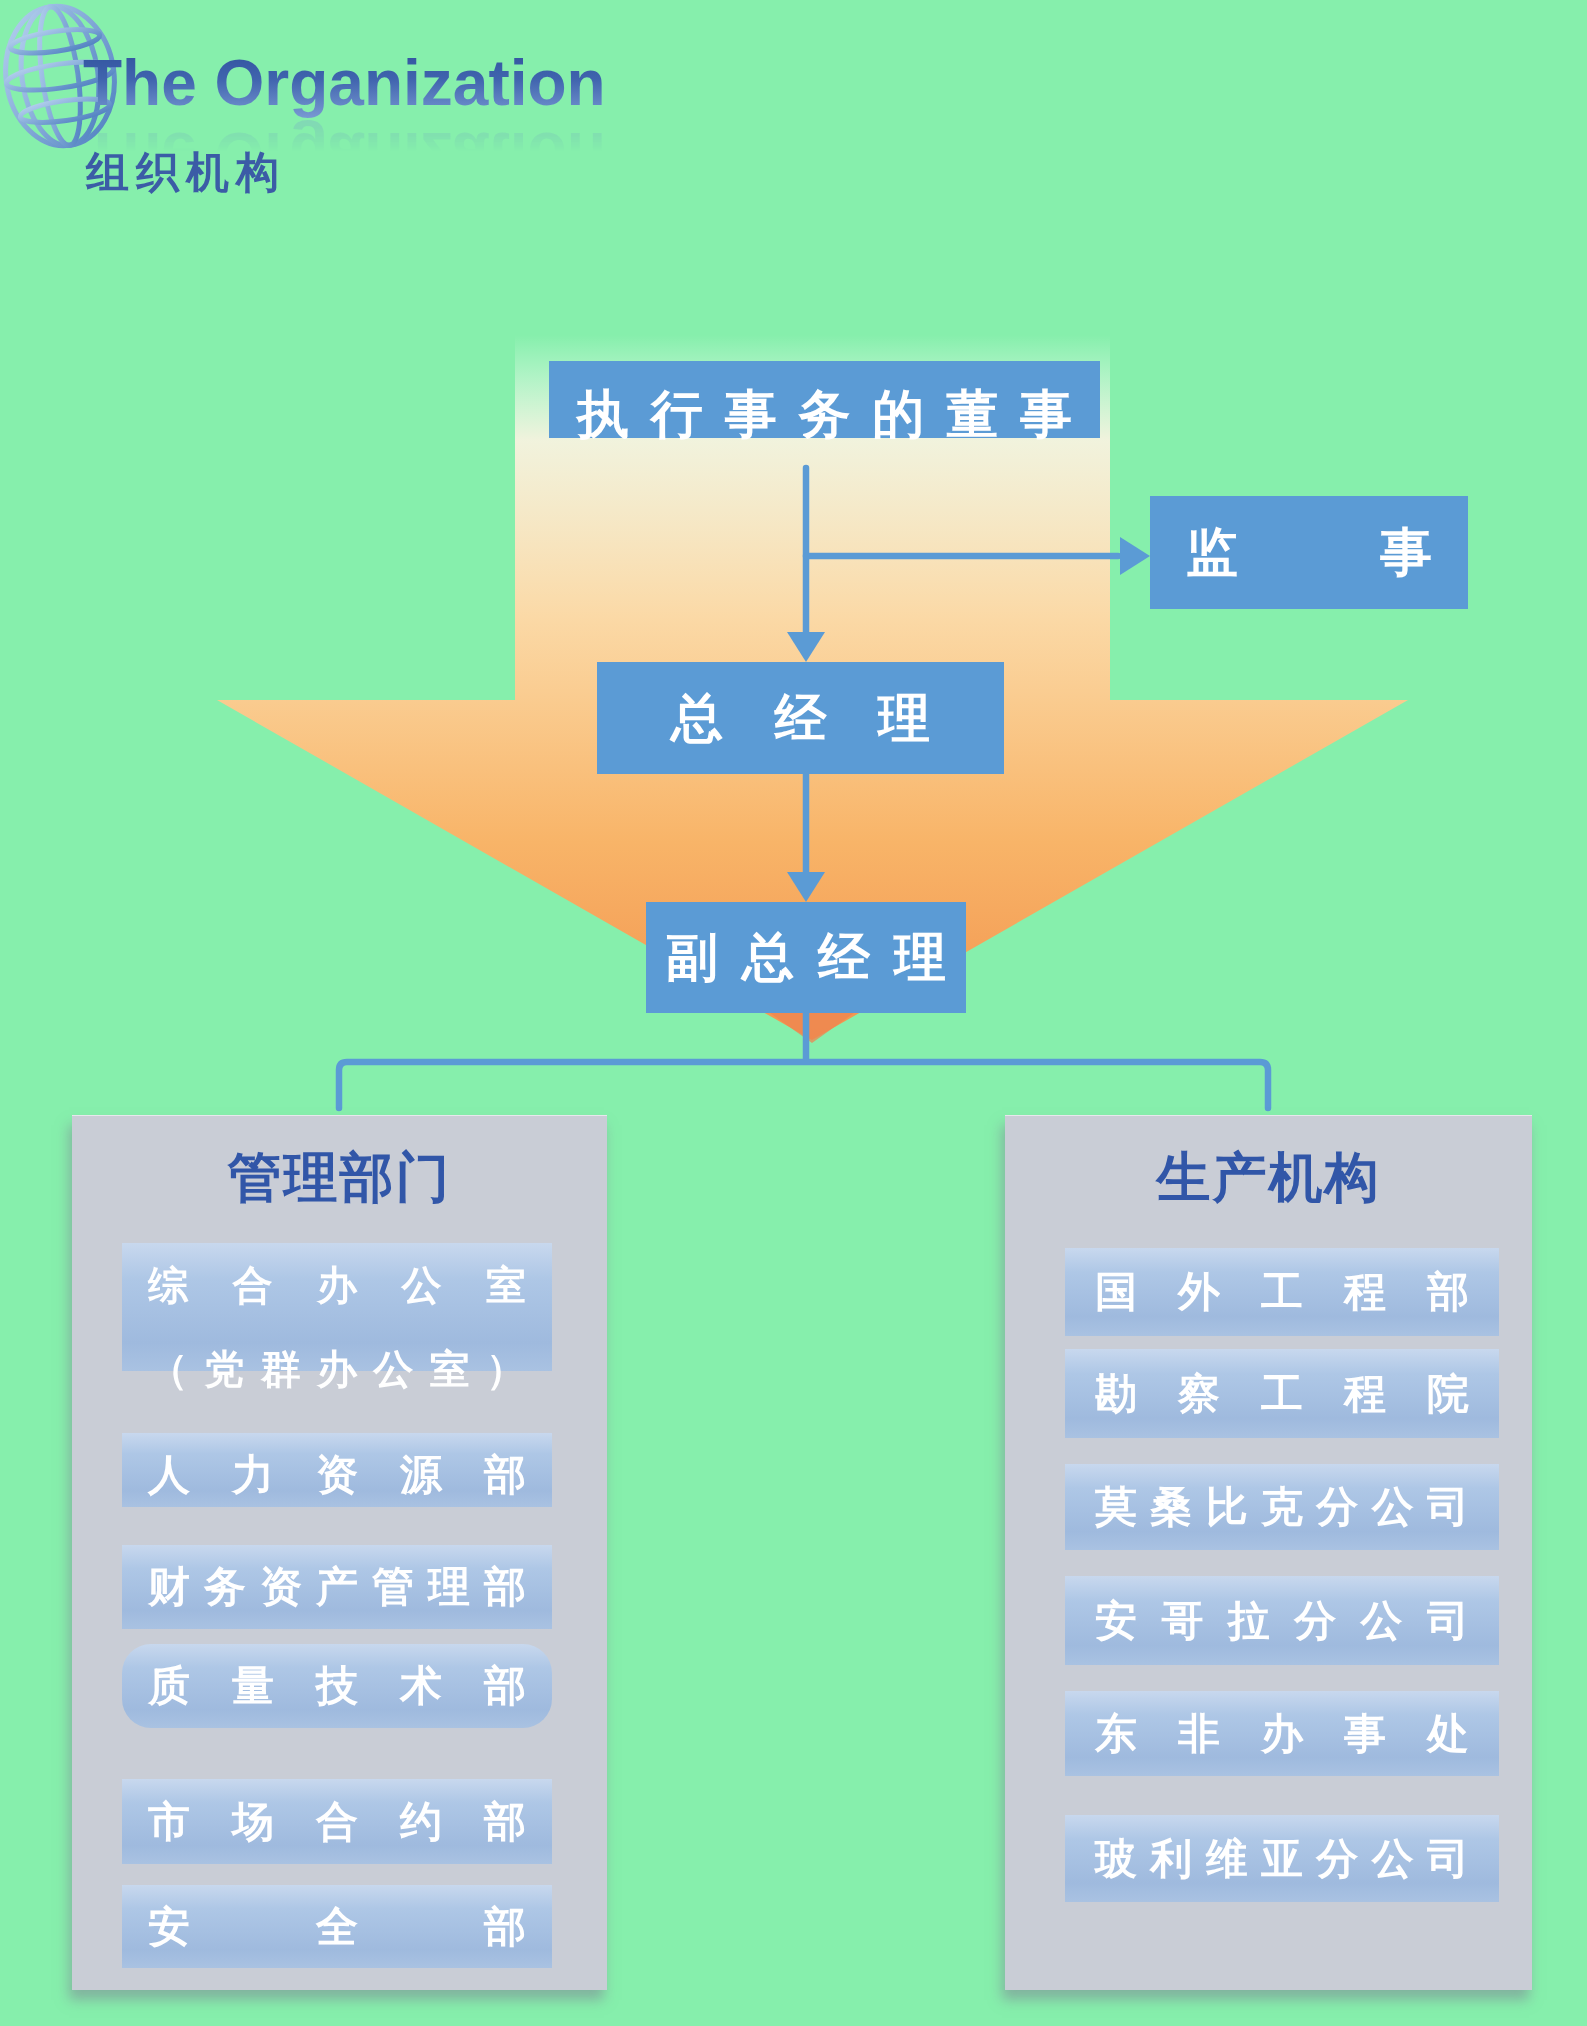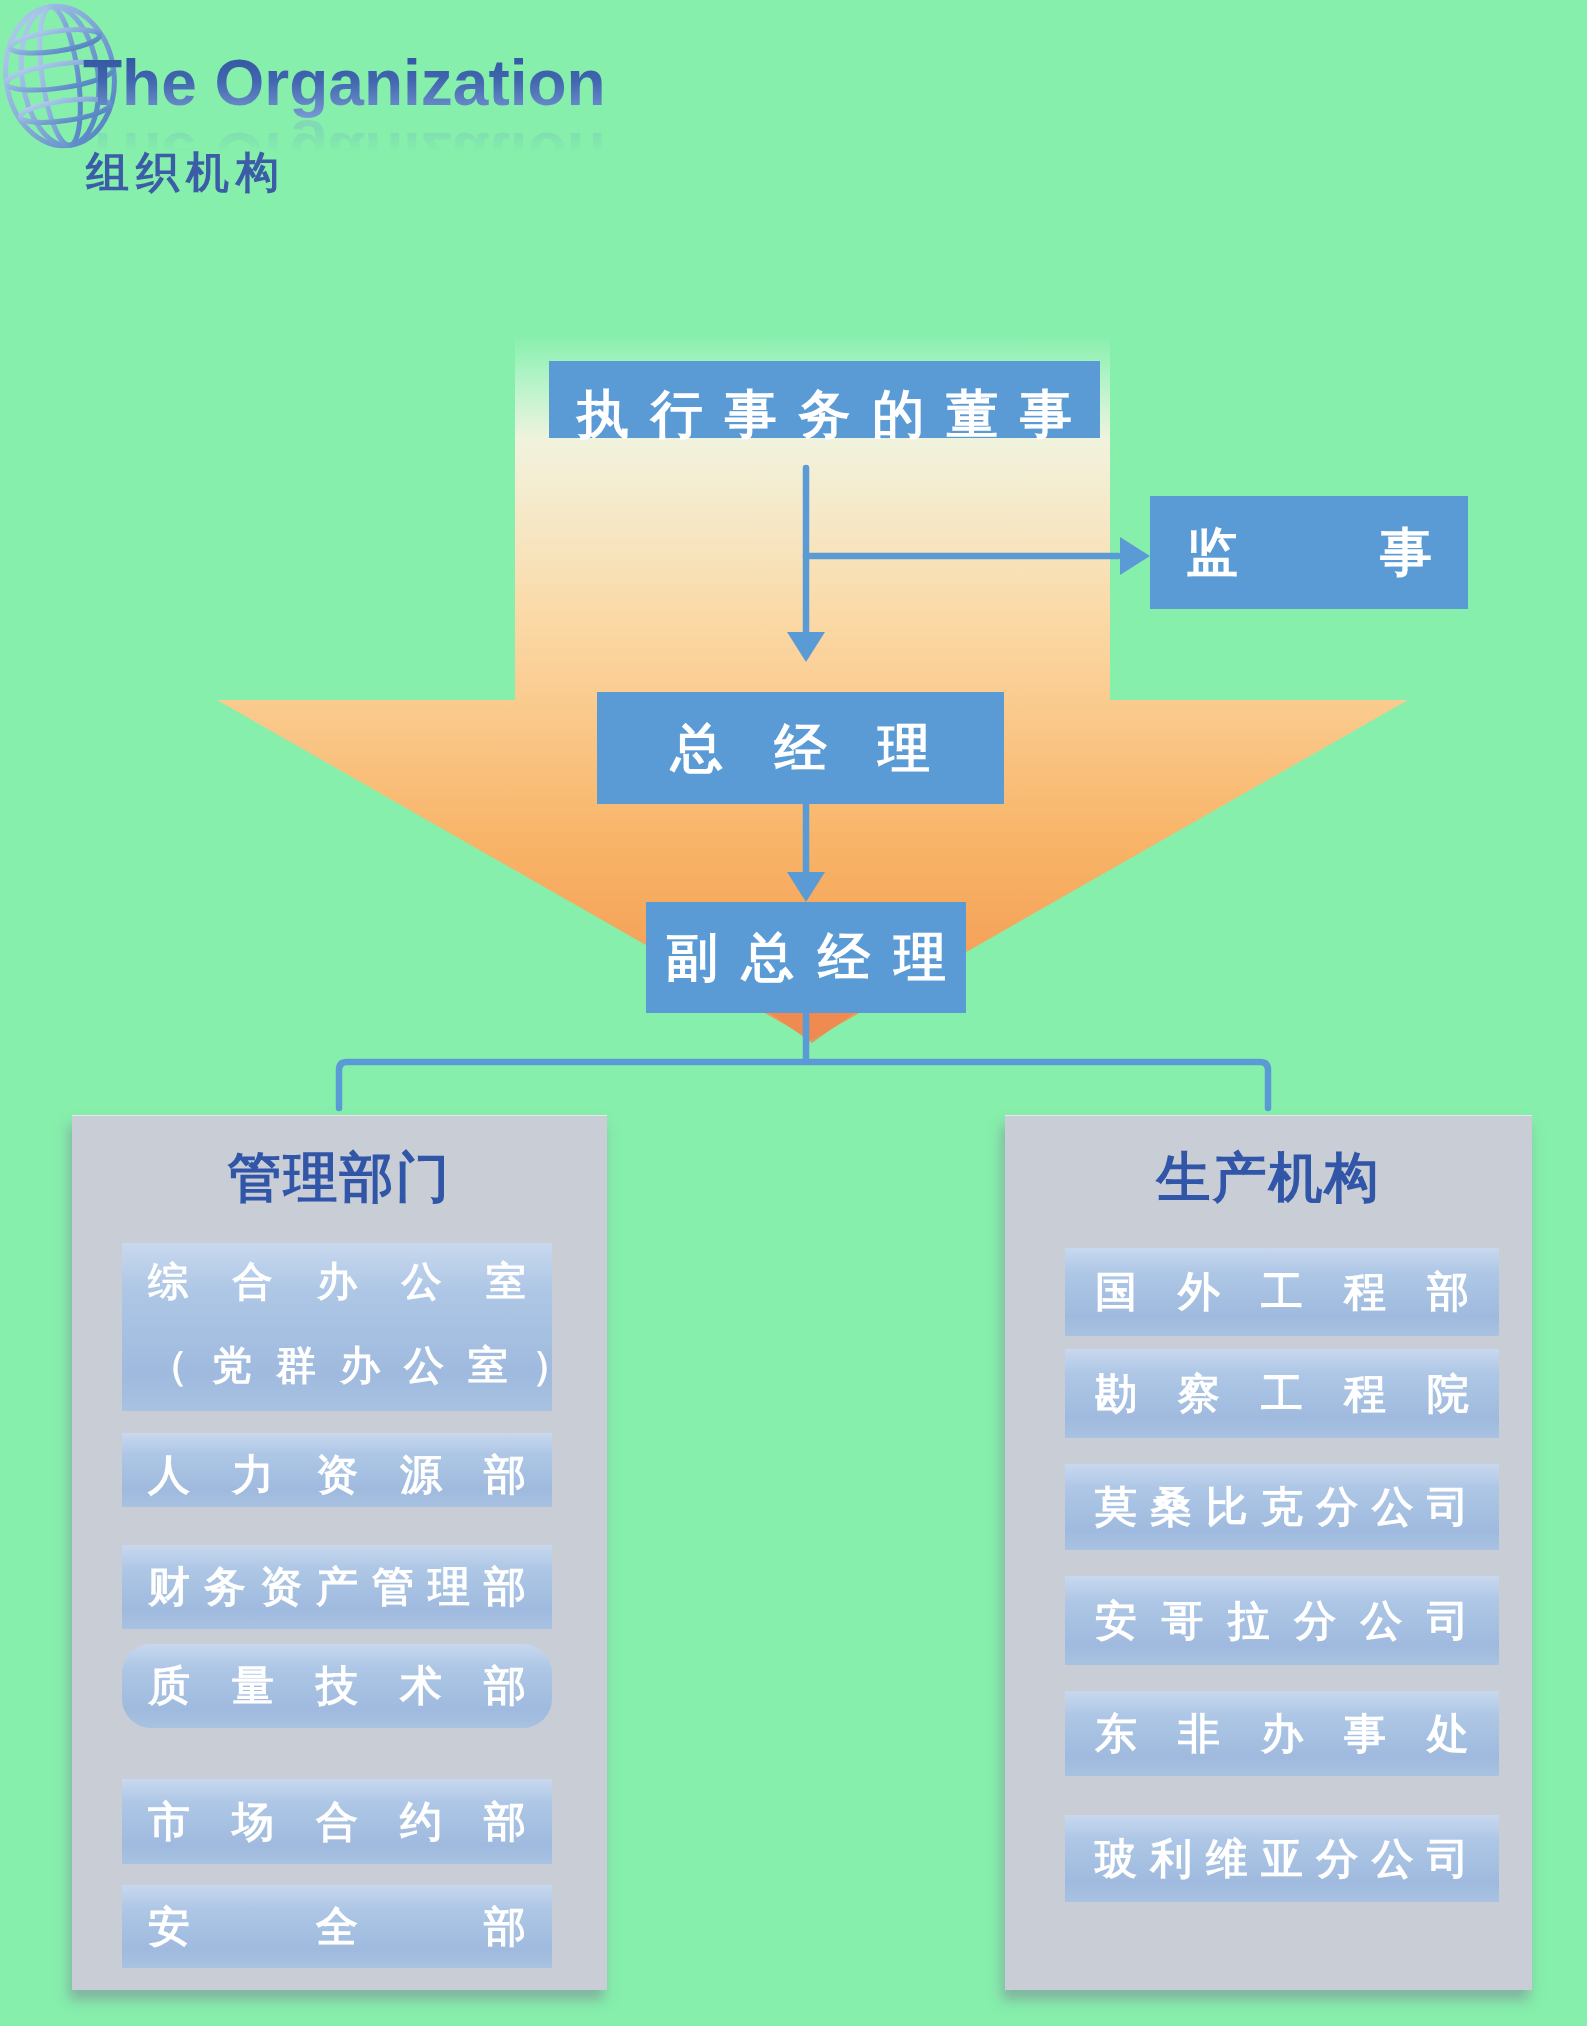--- a/index.html
+++ b/index.html
@@ -33,21 +33,21 @@
     font-size:43px;font-weight:600;color:#3b5ca6;letter-spacing:7px;white-space:nowrap;
   }
 
   
   .node{
     position:absolute;background:#5b9bd5;color:#ffffff;font-weight:bold;
     text-align:justify;text-align-last:justify;white-space:nowrap;
   }
   .node-exec{left:549px;top:361px;width:551px;height:77px;line-height:107px;font-size:52px;padding:0 28px;}
   .node-supervisor{left:1150px;top:496px;width:318px;height:113px;line-height:113px;font-size:52px;padding:0 36px;}
-  .node-gm{left:597px;top:692px;width:407px;height:112px;line-height:112px;font-size:52px;padding:0 74px;}
+  .node-gm{left:597px;top:662px;width:407px;height:112px;line-height:112px;font-size:52px;padding:0 74px;}
   .node-dgm{left:646px;top:902px;width:320px;height:111px;line-height:111px;font-size:52px;padding:0 20px;}
 
   
   .panel{
     position:absolute;top:1115px;height:875px;background:#c9cdd6;
     box-shadow:-3px 10px 12px rgba(125,132,148,.55);
     border-top:1px solid rgba(255,255,255,.55);
   }
   .panel-left{left:72px;width:535px;}
   .panel-right{left:1005px;width:527px;}
@@ -125,21 +125,21 @@
   </div>
   <div class="subtitle">组织机构</div>
 
   <div class="node node-exec">执 行 事 务 的 董 事</div>
   <div class="node node-supervisor">监 事</div>
   <div class="node node-gm">总 经 理</div>
   <div class="node node-dgm">副 总 经 理</div>
 
   <div class="panel panel-left">
     <div class="panel-title">管理部门</div>
-    <div class="sub" style="top:127px;height:168px;font-family:Liberation Mono, monospace;">
+    <div class="sub" style="top:127px;height:128px;">
       <div class="ln" style="line-height:84px;font-size:40px;">综 合 办 公 室</div>
       <div class="ln" style="line-height:84px;font-size:40px;">（ 党 群 办 公 室 ）</div>
     </div>
     <div class="sub" style="top:317px;height:74px;line-height:84px;">人 力 资 源 部</div>
     <div class="sub" style="top:429px;height:84px;line-height:84px;">财 务 资 产 管 理 部</div>
     <div class="sub" style="top:528px;height:84px;line-height:84px;border-radius:29px;">质 量 技 术 部</div>
     <div class="sub" style="top:663px;height:85px;line-height:85px;">市 场 合 约 部</div>
     <div class="sub" style="top:769px;height:83px;line-height:83px;">安 全 部</div>
   </div>
 

